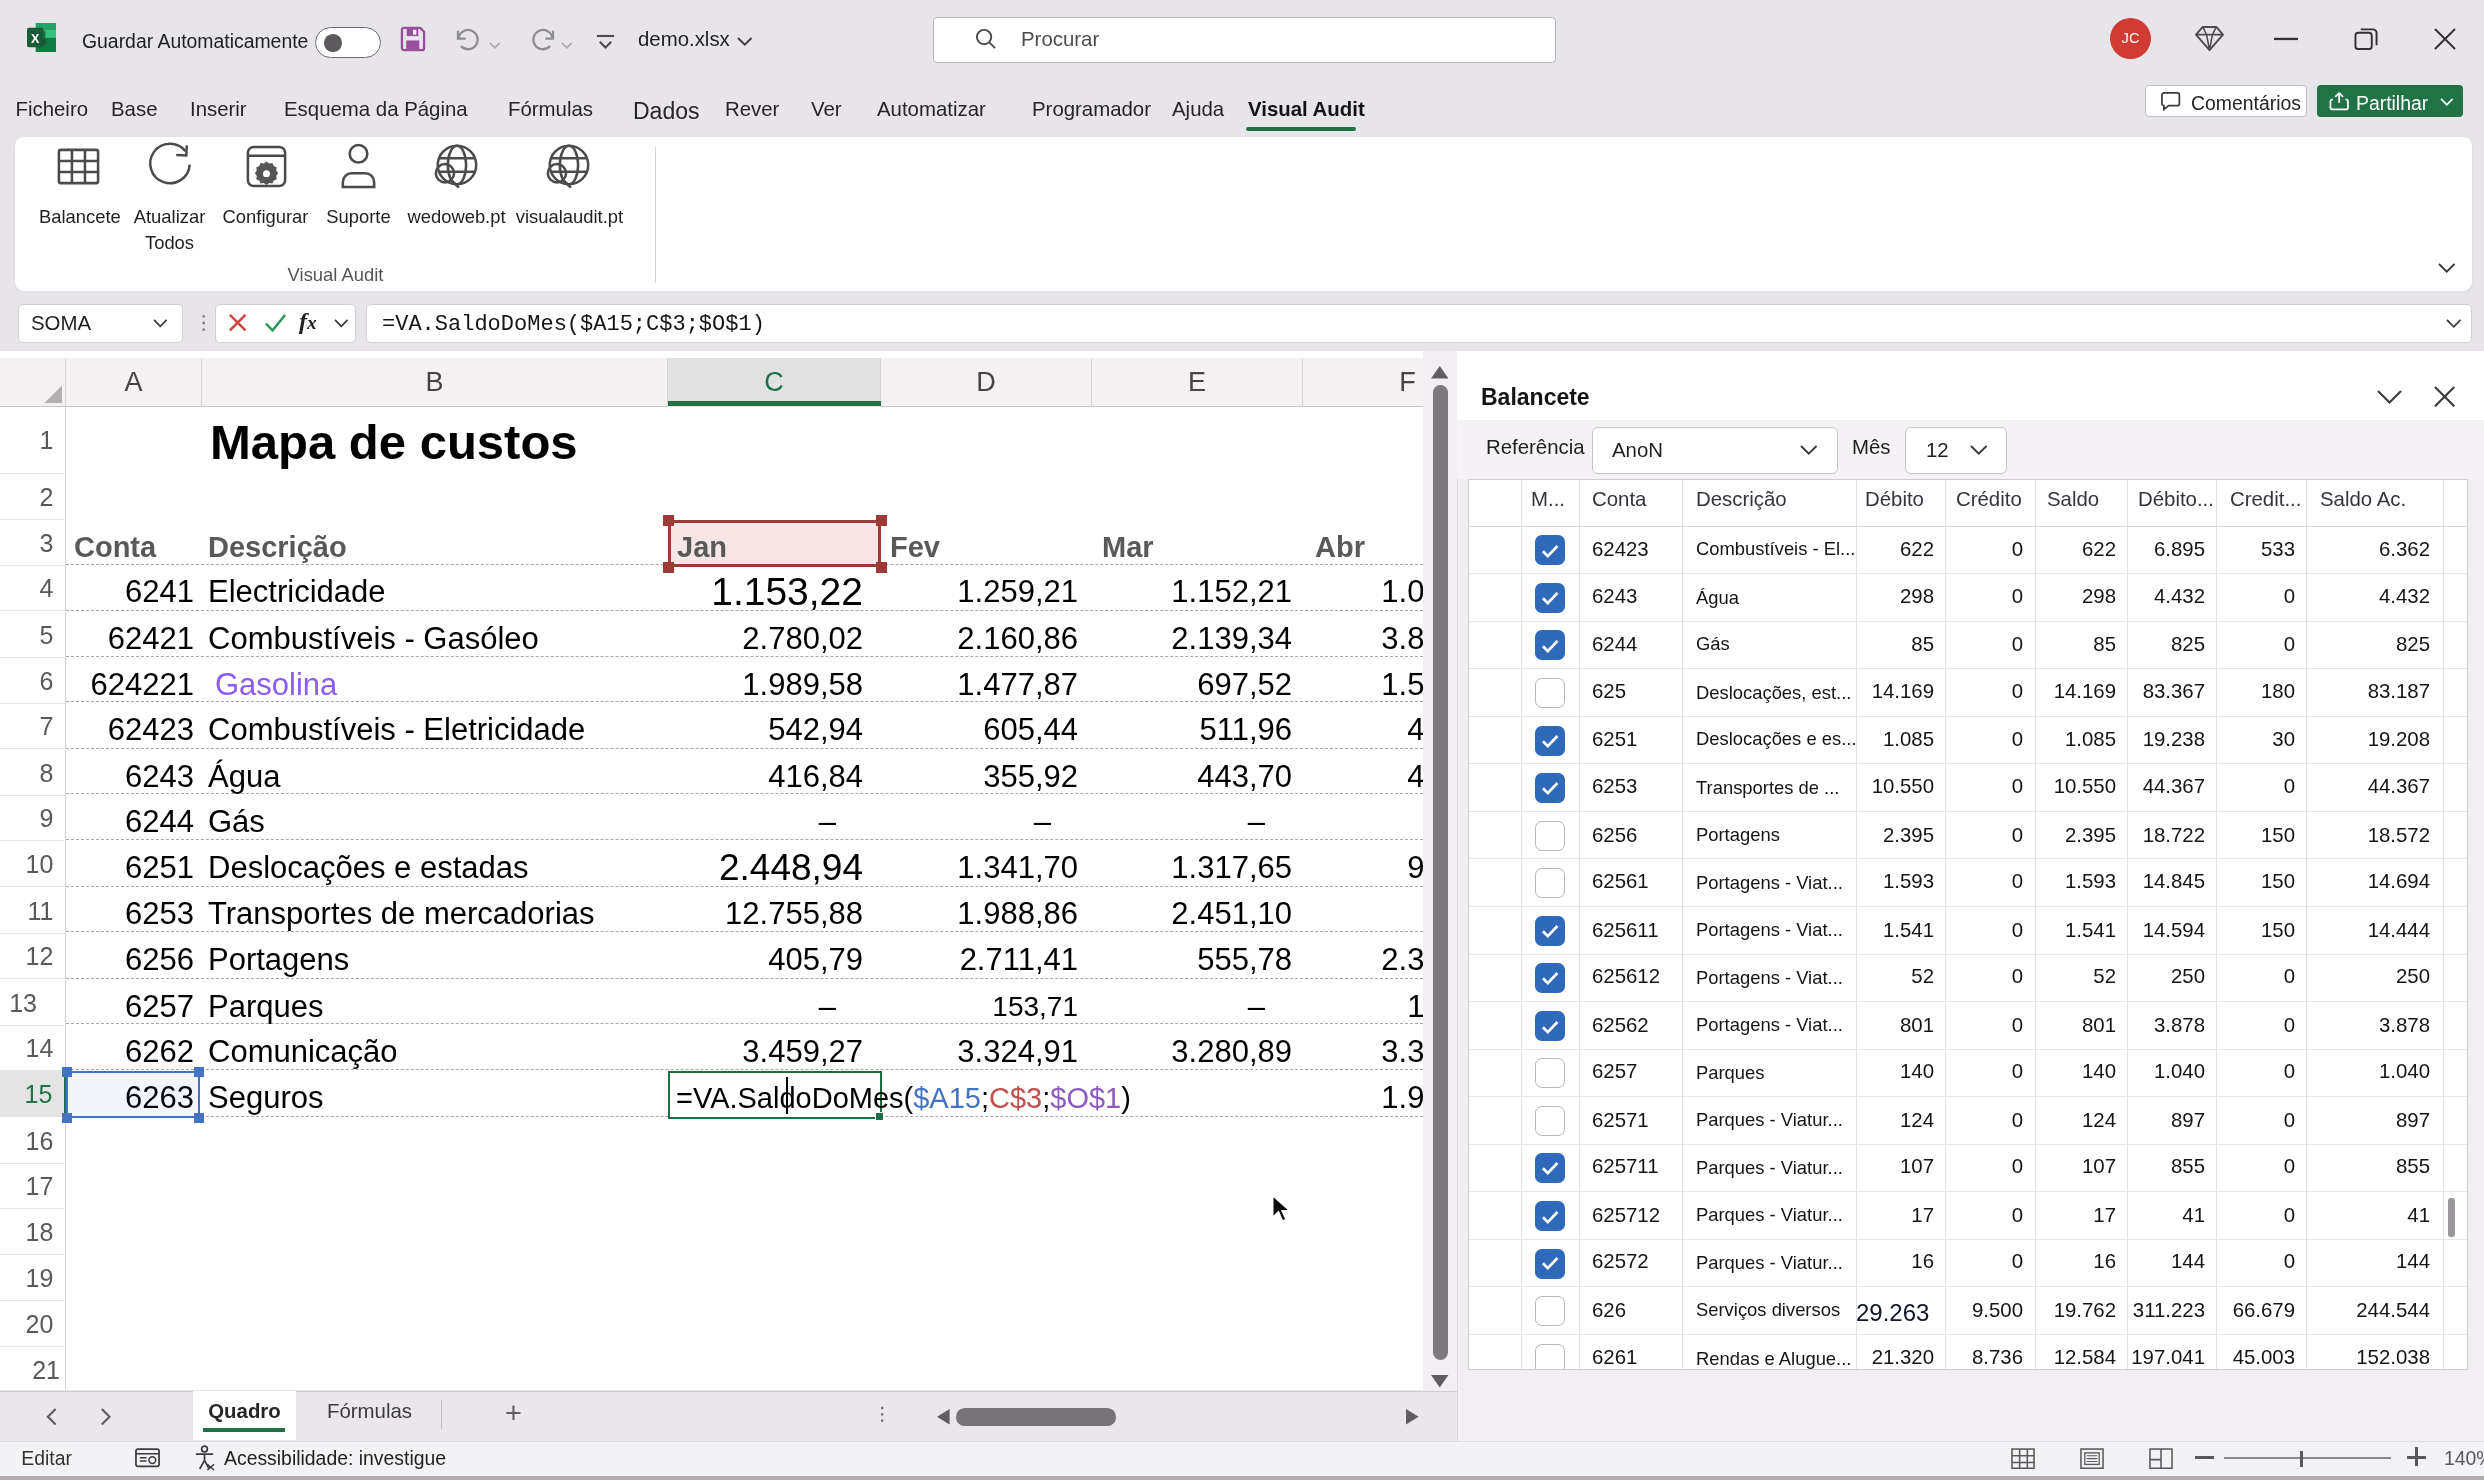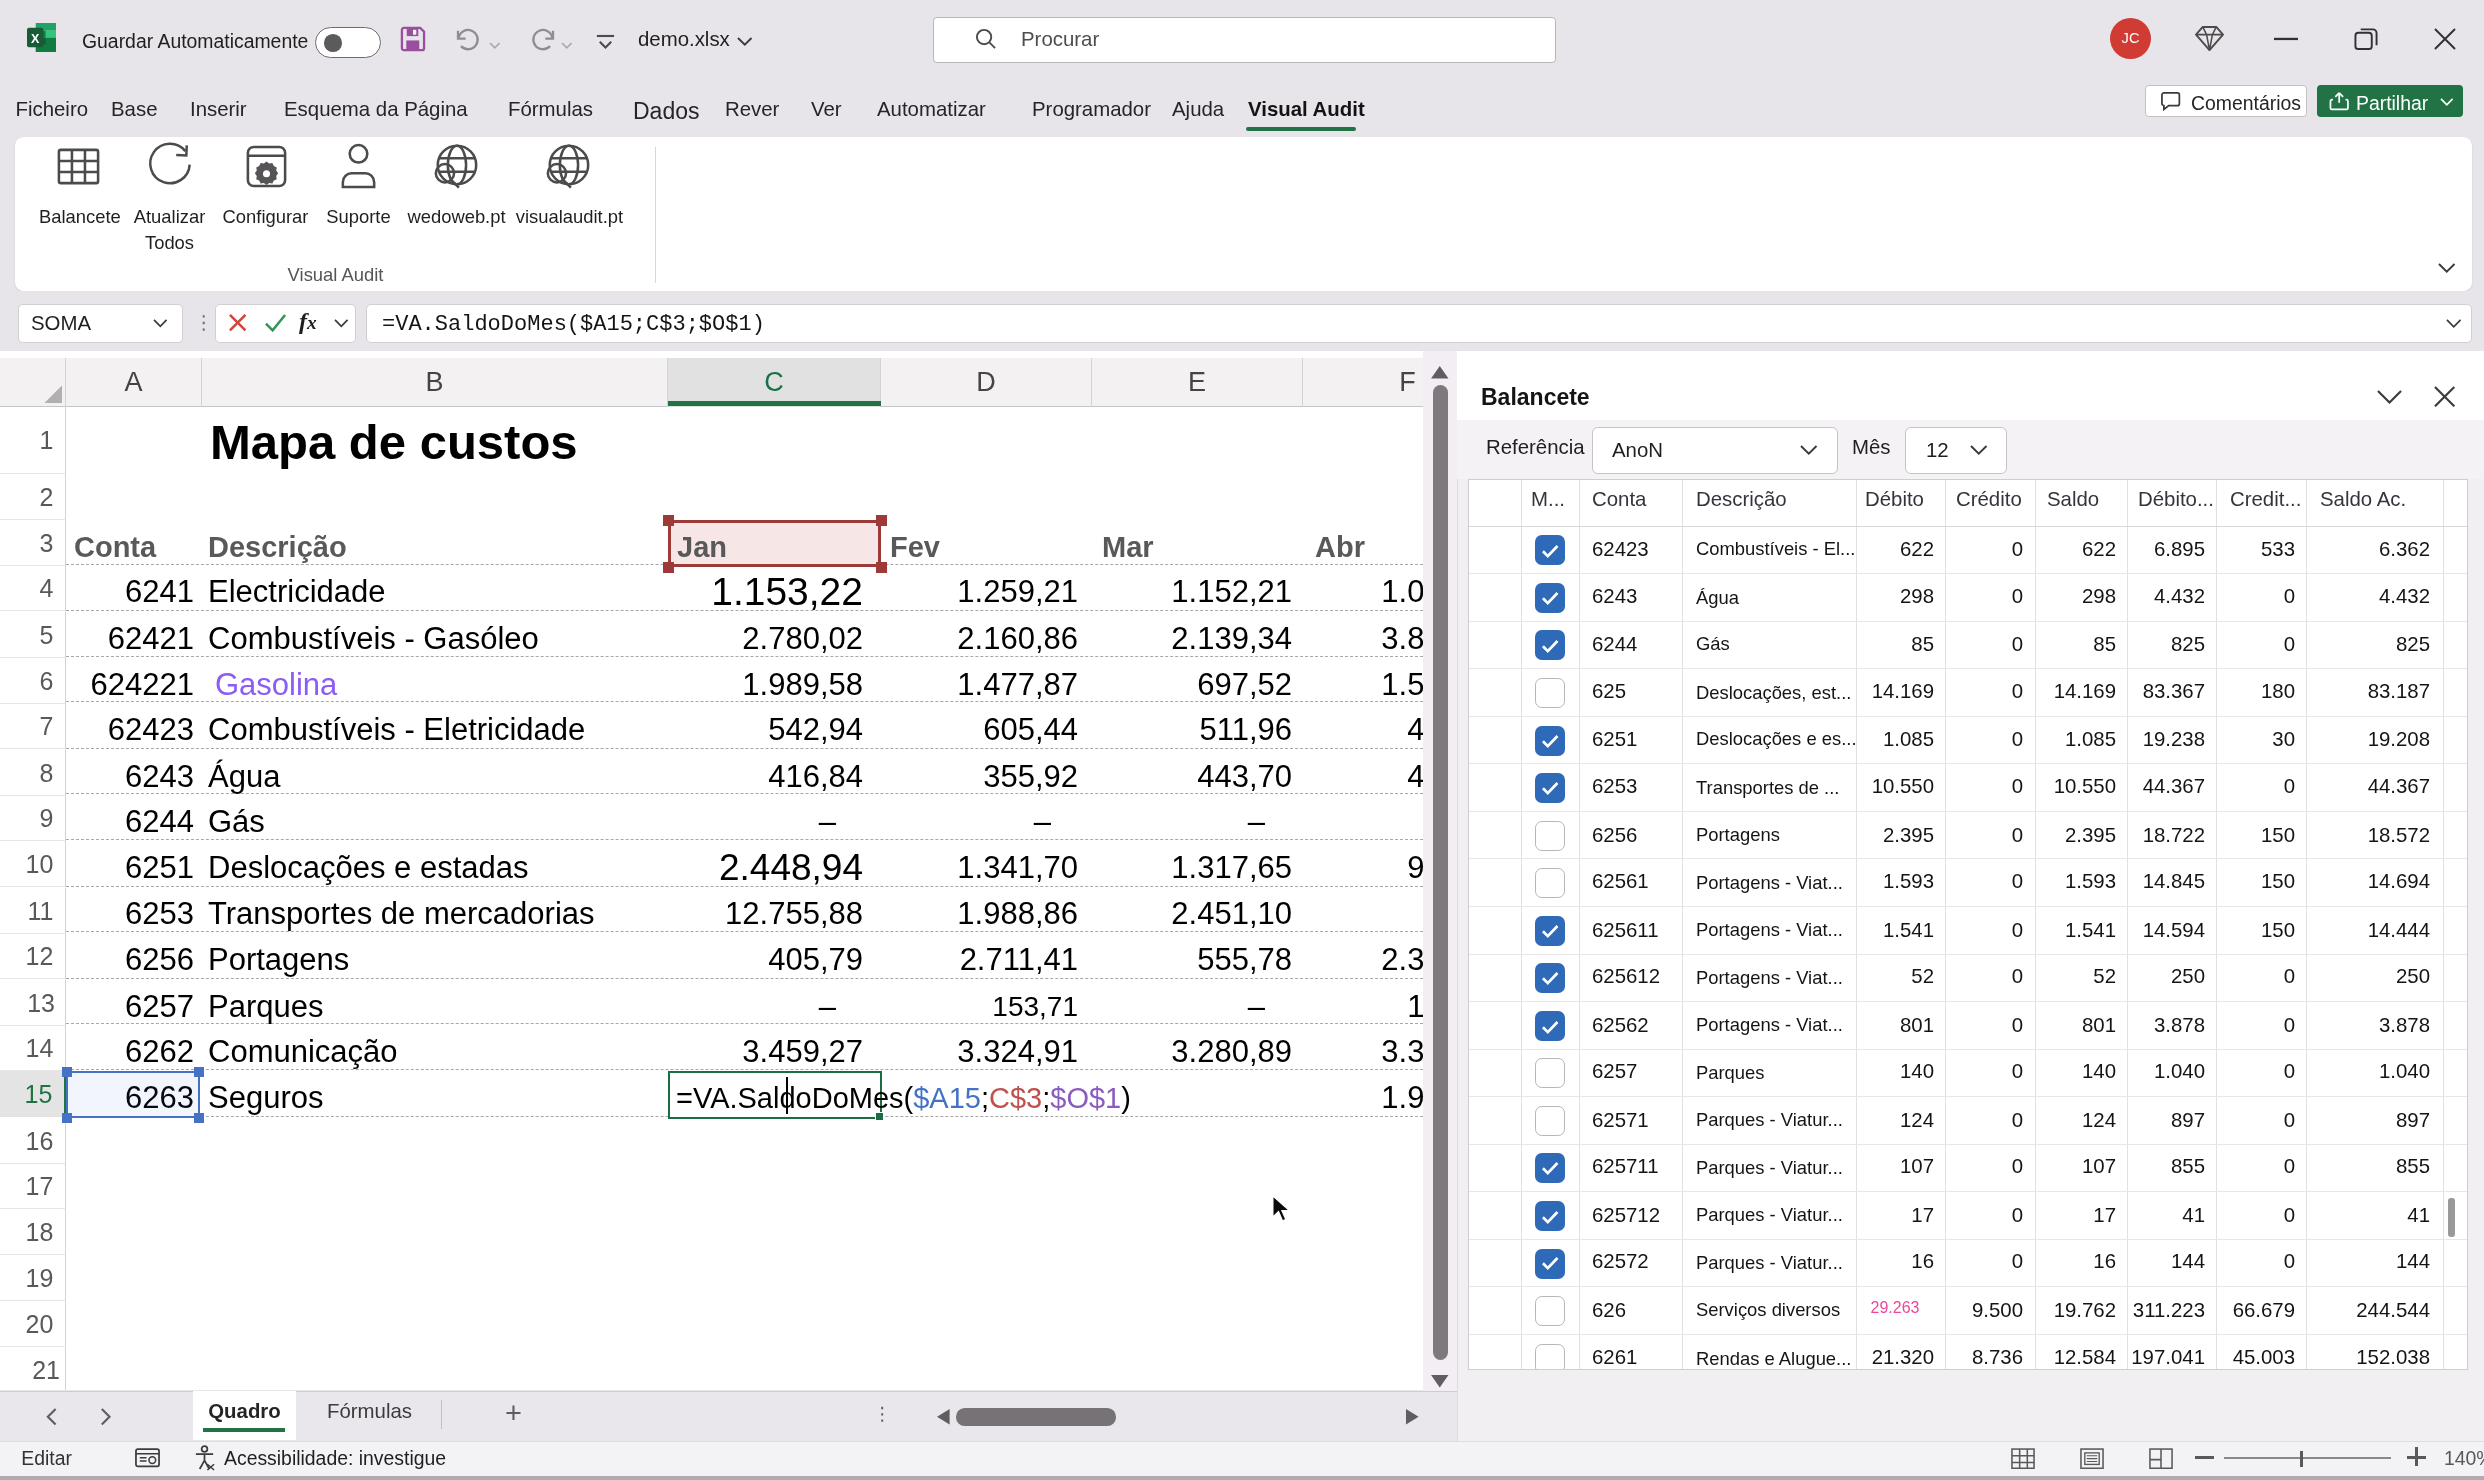--- a/index.html
+++ b/index.html
@@ -186,21 +186,21 @@
 <div class="ab" style="left:0;top:169px;width:66px;height:46px;border-right:1px solid #d5d2d5;border-bottom:1px solid #e7e5e7;color:#5a585a;font-size:25px;text-align:right;line-height:46px;padding-right:11.6px">3</div>
 <div class="ab" style="left:0;top:214px;width:66px;height:46px;border-right:1px solid #d5d2d5;border-bottom:1px solid #e7e5e7;color:#5a585a;font-size:25px;text-align:right;line-height:46px;padding-right:11.6px">4</div>
 <div class="ab" style="left:0;top:261px;width:66px;height:46px;border-right:1px solid #d5d2d5;border-bottom:1px solid #e7e5e7;color:#5a585a;font-size:25px;text-align:right;line-height:46px;padding-right:11.6px">5</div>
 <div class="ab" style="left:0;top:307px;width:66px;height:46px;border-right:1px solid #d5d2d5;border-bottom:1px solid #e7e5e7;color:#5a585a;font-size:25px;text-align:right;line-height:46px;padding-right:11.6px">6</div>
 <div class="ab" style="left:0;top:352px;width:66px;height:46px;border-right:1px solid #d5d2d5;border-bottom:1px solid #e7e5e7;color:#5a585a;font-size:25px;text-align:right;line-height:46px;padding-right:11.6px">7</div>
 <div class="ab" style="left:0;top:399px;width:66px;height:46px;border-right:1px solid #d5d2d5;border-bottom:1px solid #e7e5e7;color:#5a585a;font-size:25px;text-align:right;line-height:46px;padding-right:11.6px">8</div>
 <div class="ab" style="left:0;top:444px;width:66px;height:46px;border-right:1px solid #d5d2d5;border-bottom:1px solid #e7e5e7;color:#5a585a;font-size:25px;text-align:right;line-height:46px;padding-right:11.6px">9</div>
 <div class="ab" style="left:0;top:490px;width:66px;height:46px;border-right:1px solid #d5d2d5;border-bottom:1px solid #e7e5e7;color:#5a585a;font-size:25px;text-align:right;line-height:46px;padding-right:11.6px">10</div>
 <div class="ab" style="left:0;top:537px;width:66px;height:46px;border-right:1px solid #d5d2d5;border-bottom:1px solid #e7e5e7;color:#5a585a;font-size:25px;text-align:right;line-height:46px;padding-right:11.6px">11</div>
 <div class="ab" style="left:0;top:582px;width:66px;height:46px;border-right:1px solid #d5d2d5;border-bottom:1px solid #e7e5e7;color:#5a585a;font-size:25px;text-align:right;line-height:46px;padding-right:11.6px">12</div>
-<div class="ab" style="left:0;top:629px;width:66px;height:46px;border-right:1px solid #d5d2d5;border-bottom:1px solid #e7e5e7;color:#5a585a;font-size:25px;text-align:right;line-height:46px;padding-right:10px">13</div>
+<div class="ab" style="left:0;top:629px;width:66px;height:46px;border-right:1px solid #d5d2d5;border-bottom:1px solid #e7e5e7;color:#5a585a;font-size:25px;text-align:right;line-height:46px;padding-right:28px">13</div>
 <div class="ab" style="left:0;top:674px;width:66px;height:46px;border-right:1px solid #d5d2d5;border-bottom:1px solid #e7e5e7;color:#5a585a;font-size:25px;text-align:right;line-height:46px;padding-right:11.6px">14</div>
 <div class="ab" style="left:0;top:720px;width:66px;height:46px;background:#e4e4e4;border-right:2.9px solid #217346;border-bottom:1px solid #e2e0e2;color:#217346;font-size:25px;text-align:right;line-height:46px;padding-right:11.6px">15</div>
 <div class="ab" style="left:0;top:767px;width:66px;height:46px;border-right:1px solid #d5d2d5;border-bottom:1px solid #e7e5e7;color:#5a585a;font-size:25px;text-align:right;line-height:46px;padding-right:11.6px">16</div>
 <div class="ab" style="left:0;top:812px;width:66px;height:46px;border-right:1px solid #d5d2d5;border-bottom:1px solid #e7e5e7;color:#5a585a;font-size:25px;text-align:right;line-height:46px;padding-right:11.6px">17</div>
 <div class="ab" style="left:0;top:858px;width:66px;height:46px;border-right:1px solid #d5d2d5;border-bottom:1px solid #e7e5e7;color:#5a585a;font-size:25px;text-align:right;line-height:46px;padding-right:11.6px">18</div>
 <div class="ab" style="left:0;top:904px;width:66px;height:46px;border-right:1px solid #d5d2d5;border-bottom:1px solid #e7e5e7;color:#5a585a;font-size:25px;text-align:right;line-height:46px;padding-right:11.6px">19</div>
 <div class="ab" style="left:0;top:950px;width:66px;height:46px;border-right:1px solid #d5d2d5;border-bottom:1px solid #e7e5e7;color:#5a585a;font-size:25px;text-align:right;line-height:46px;padding-right:11.6px">20</div>
 <div class="ab" style="left:0;top:996px;width:66px;height:46px;border-right:1px solid #d5d2d5;border-bottom:1px solid #e7e5e7;color:#5a585a;font-size:25px;text-align:right;line-height:46px;padding-right:5px">21</div>
 <div class="ab" style="left:210px;top:63px;font-size:49px;font-weight:bold;color:#000">Mapa de custos</div>
 <div class="ab" style="left:66px;top:213px;width:1357px;height:0;border-top:1.9px dashed #a9a6a9"></div>
@@ -544,21 +544,21 @@
 <div class="ab" style="left:387px;top:770px;width:78px;font-size:20.4px;color:#141414;text-align:right">16</div>
 <div class="ab" style="left:476px;top:770px;width:78px;font-size:20.4px;color:#141414;text-align:right">0</div>
 <div class="ab" style="left:566px;top:770px;width:81px;font-size:20.4px;color:#141414;text-align:right">16</div>
 <div class="ab" style="left:658px;top:770px;width:78px;font-size:20.4px;color:#141414;text-align:right">144</div>
 <div class="ab" style="left:747px;top:770px;width:79px;font-size:20.4px;color:#141414;text-align:right">0</div>
 <div class="ab" style="left:837px;top:770px;width:124px;font-size:20.4px;color:#141414;text-align:right">144</div>
 <div class="ab" style="left:0;top:806px;width:1000px;height:1px;background:#e8e6e8"></div>
 <div class="ab" style="left:66px;top:816px;width:30px;height:30px;background:#fff;border:1.9px solid #b8b6b8;border-radius:6.8px"></div>
 <div class="ab" style="left:123px;top:819px;font-size:20.4px;color:#141414">626</div>
 <div class="ab" style="left:227px;top:819px;font-size:18.4px;color:#141414;white-space:nowrap">Serviços diversos</div>
-<div class="ab" style="left:387px;top:819px;width:78px;font-size:16px;color:#ec4899;text-align:center">29.263</div>
+<div class="ab" style="left:387px;top:819px;width:78px;font-size:24px;color:#0f172a;text-align:left">29.263</div>
 <div class="ab" style="left:476px;top:819px;width:78px;font-size:20.4px;color:#141414;text-align:right">9.500</div>
 <div class="ab" style="left:566px;top:819px;width:81px;font-size:20.4px;color:#141414;text-align:right">19.762</div>
 <div class="ab" style="left:658px;top:819px;width:78px;font-size:20.4px;color:#141414;text-align:right">311.223</div>
 <div class="ab" style="left:747px;top:819px;width:79px;font-size:20.4px;color:#141414;text-align:right">66.679</div>
 <div class="ab" style="left:837px;top:819px;width:124px;font-size:20.4px;color:#141414;text-align:right">244.544</div>
 <div class="ab" style="left:0;top:854px;width:1000px;height:1px;background:#e8e6e8"></div>
 <div class="ab" style="left:66px;top:864px;width:30px;height:30px;background:#fff;border:1.9px solid #b8b6b8;border-radius:6.8px"></div>
 <div class="ab" style="left:123px;top:866px;font-size:20.4px;color:#141414">6261</div>
 <div class="ab" style="left:227px;top:868px;font-size:18.4px;color:#141414;white-space:nowrap">Rendas e Alugue...</div>
 <div class="ab" style="left:387px;top:866px;width:78px;font-size:20.4px;color:#141414;text-align:right">21.320</div>

